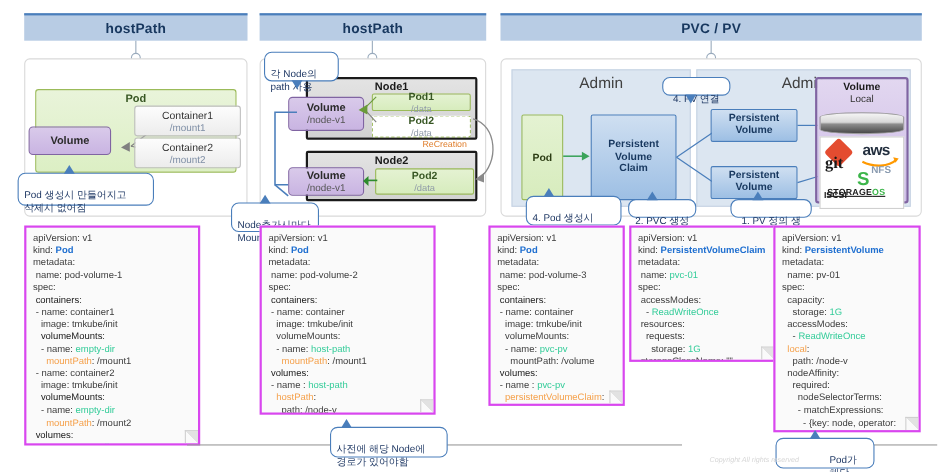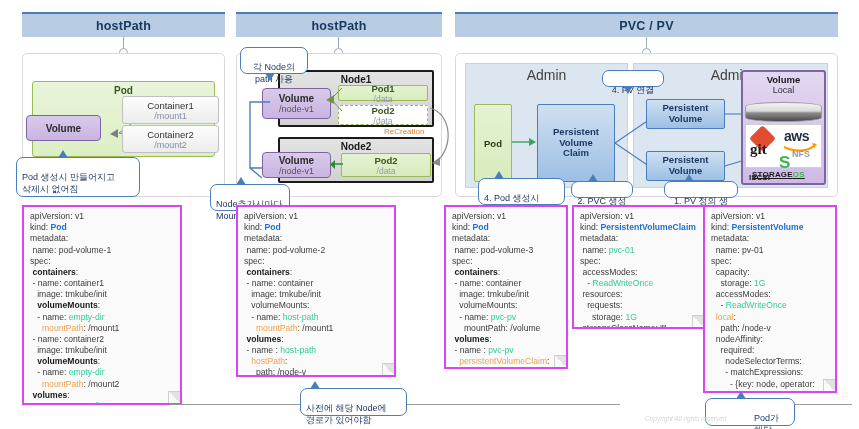--- a/index.html
+++ b/index.html
@@ -69,21 +69,21 @@
   .cyl{background:linear-gradient(180deg,#f5f5f5,#d8d8d8 45%,#8d8d8d 55%,#4a4a4a);
        border-radius:50%/22%;border:1px solid #9c9c9c;}
   .logobox{background:#fff;border:1px solid #d0d0d0;}
 
   
   .card{background:#fafafa;border:2px solid #d946ef;
         font-family:"Liberation Sans","DejaVu Sans",sans-serif;
         font-size:8.6px;line-height:1.3;color:#3c3c3c;
         padding:4px 6px;white-space:pre;overflow:hidden;}
   .card .k{color:#1f6fd0;font-weight:bold;}
-  .card .b{font-weight:bold;color:#1a1a1a;}
+  .card .b{font-weight:normal;color:#1a1a1a;}
   .card .g{color:#33cc99;}
   .card .o{color:#f5a04a;}
   .fold{position:absolute;right:0;bottom:0;width:11px;height:11px;
         background:linear-gradient(225deg,#e2e2e2 50%,transparent 50%);
         border-left:1px solid #cfcfcf;border-top:1px solid #cfcfcf;}
 
   .rule{background:#9a9a9a;height:1px;}
   .copyright{font-size:6.5px;color:#d6d6d6;font-style:italic;}
 
   svg{overflow:visible;}
@@ -127,21 +127,21 @@
 
 <div class="abs ctr" style="left:122px;top:96px;width:97px;height:28px;">
   <span>Container1</span>
   <span class="sub">/mount1</span>
 </div>
 <div class="abs ctr" style="left:122px;top:125px;width:97px;height:28px;">
   <span>Container2</span>
   <span class="sub">/mount2</span>
 </div>
 
-<div class="abs callout" style="left:16px;top:157px;width:124px;height:40px;">
+<div class="abs callout" style="left:16px;top:157px;width:124px;height:30px;">
   <span>Pod 생성시 만들어지고
 삭제시 없어짐</span>
 </div>
 <div class="abs ctail ctail-up" style="left:58px;top:150px;"></div>
 
 <div class="abs frame" style="left:236px;top:53px;width:206px;height:144px;"></div>
 
 <div class="abs node" style="left:278px;top:70px;width:156px;height:57px;">
   <div class="nodelbl">Node1</div>
 </div>
@@ -183,21 +183,21 @@
   <path d="M2,8 C24,14 26,48 8,62" stroke="#8a8a8a" stroke-width="1.2" fill="none"></path>
   <polygon points="12,57 4,63 12,66" fill="#8a8a8a"></polygon>
 </svg>
 <div class="abs" style="left:384px;top:127px;font-size:8px;color:#e08030;">ReCreation</div>
 
 <svg class="abs" style="left:248px;top:100px;width:24px;height:82px;">
   <path d="M22,2 L2,2 L2,68 L14,68" stroke="#4a7ebb" stroke-width="1.4" fill="none"></path>
   <path d="M2,68 L14,78" stroke="#4a7ebb" stroke-width="1.4" fill="none"></path>
 </svg>
 
-<div class="abs callout" style="left:240px;top:47px;width:68px;height:27px;text-align:center;">
+<div class="abs callout" style="left:240px;top:47px;width:68px;height:27px;">
   <span>각 Node의
 path 사용</span>
 </div>
 <div class="abs ctail ctail-dn" style="left:265px;top:73px;"></div>
 
 <div class="abs callout" style="left:210px;top:184px;width:80px;height:27px;">
   <span>Node추가시마다
 Mount걸어줌</span>
 </div>
 <div class="abs ctail ctail-up" style="left:236px;top:177px;"></div>
@@ -248,21 +248,21 @@
   <line x1="0" y1="67" x2="20" y2="61" stroke="#4a7ebb" stroke-width="1.1"></line>
   <polygon points="19,57 26,60 19,65" fill="#4a7ebb"></polygon>
 </svg>
 
 <div class="abs volbig" style="left:741px;top:70px;width:85px;height:115px;">
   <div style="text-align:center;font-weight:bold;font-size:9.5px;color:#1a1a1a;padding-top:2px;">Volume</div>
   <div style="text-align:center;font-size:9px;color:#333;">Local</div>
 </div>
 <div class="abs cyl" style="left:745px;top:102px;width:77px;height:20px;"></div>
 
-<div class="abs logobox" style="left:745px;top:124px;width:77px;height:44px;">
+<div class="abs logobox" style="left:745px;top:124px;width:77px;height:66px;">
   <div class="abs" style="left:3px;top:4px;width:34px;height:30px;">
     <div class="abs" style="left:4px;top:0;width:19px;height:19px;background:#e44c30;transform:rotate(45deg);border-radius:3px;"></div>
     <div class="abs" style="left:1px;top:12px;font-size:15px;font-weight:bold;color:#1a1a1a;font-family:'Liberation Serif',serif;">git</div>
   </div>
   <div class="abs" style="left:38px;top:3px;font-size:14px;font-weight:bold;color:#232f3e;letter-spacing:-0.5px;">aws</div>
   <svg class="abs" style="left:38px;top:18px;width:34px;height:8px;">
     <path d="M0,4 C10,9 24,9 31,2" stroke="#ff9900" stroke-width="2" fill="none"></path>
     <polygon points="28,0 33,1 30,5" fill="#ff9900"></polygon>
   </svg>
   <div class="abs" style="left:46px;top:24px;font-size:9px;font-weight:bold;color:#8a9bb0;">NFS</div>

